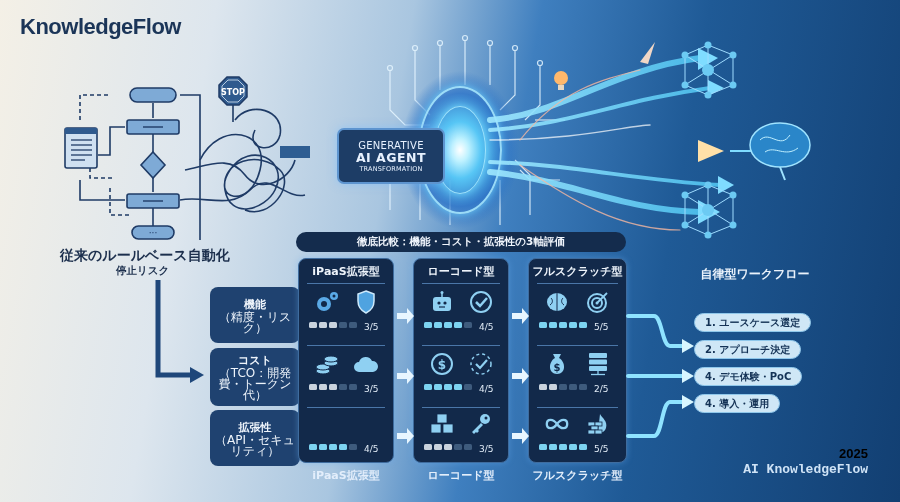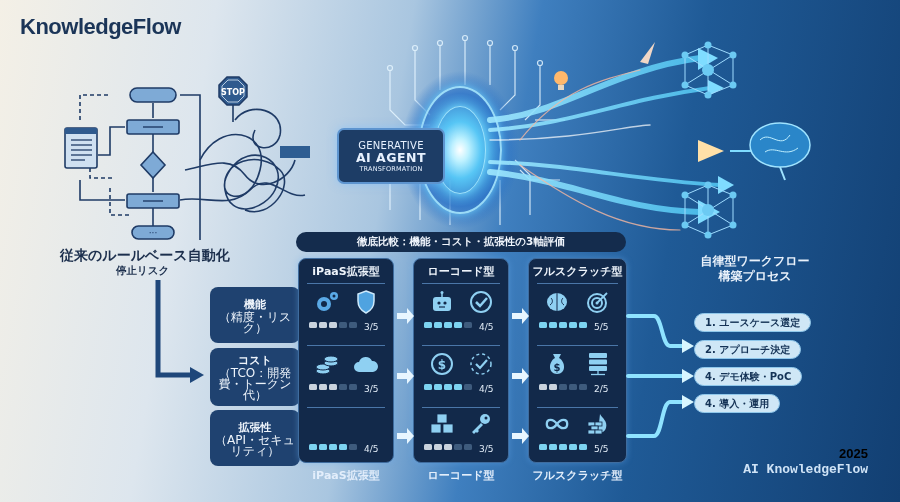--- a/index.html
+++ b/index.html
@@ -67,21 +67,21 @@
   .cell .icon { width: 26px; height: 26px; display: flex; align-items: center; justify-content: center; }
   .cell .rating { position: absolute; top: 35px; left: 10px; display: flex; align-items: flex-start; gap: 2px; }
   .seg { width: 8px; height: 6px; border-radius: 1.5px; }
   .seg.on { background: #7cd3f1; }
   .seg.mid { background: #c9d3de; }
   .seg.off { background: #3e5b7d; }
   .rating .val { margin-left: 5px; color: #e2ecf7; font-size: 9px; }
   .col-foot { top: 468px; font-size: 11px; font-weight: bold; color: #e3eefb; text-align: center; }
 
   
-  .process-title { left: 690px; top: 254px; width: 130px; text-align: center; color: #eaf2fb; font-size: 12px; font-weight: bold; line-height: 15px; }
+  .process-title { left: 690px; top: 267px; width: 130px; text-align: center; color: #eaf2fb; font-size: 12px; font-weight: bold; line-height: 15px; }
   .step {
     left: 694px; height: 19px; padding: 0 10px;
     background: #cfe7f6; border-radius: 10px; border: 1px solid #8fc7ea;
     color: #143255; font-size: 10px; font-weight: bold;
     display: flex; align-items: center;
   }
   .footer-year { right: 32px; top: 446px; color: #000000; font-size: 13px; font-weight: bold; text-align: right; font-family: "Liberation Sans", sans-serif; }
   .footer-brand { right: 32px; top: 462px; color: #cfe3f6; font-size: 13px; font-weight: bold; text-align: right; font-family: Liberation Mono, monospace; }
 </style>
 </head>
@@ -538,21 +538,20 @@
   </g>
   <g fill="#d8f6ff">
     <polygon points="56,39 68,46 56,53"></polygon>
     <polygon points="56,69 68,76 56,83"></polygon>
     <polygon points="56,95 68,102 56,109"></polygon>
   </g>
 </svg>
 
 <div class="abs process-title">
   <div>自律型ワークフロー</div>
-  <div>構築プロセス</div>
 </div>
 <div class="abs step" style="top:313px">1. ユースケース選定</div>
 <div class="abs step" style="top:340px">2. アプローチ決定</div>
 <div class="abs step" style="top:367px">4. デモ体験・PoC</div>
 <div class="abs step" style="top:394px">4. 導入・運用</div>
 
 <div class="abs footer-year">2025</div>
 <div class="abs footer-brand">AI KnowledgeFlow</div>
 
 </body></html>

